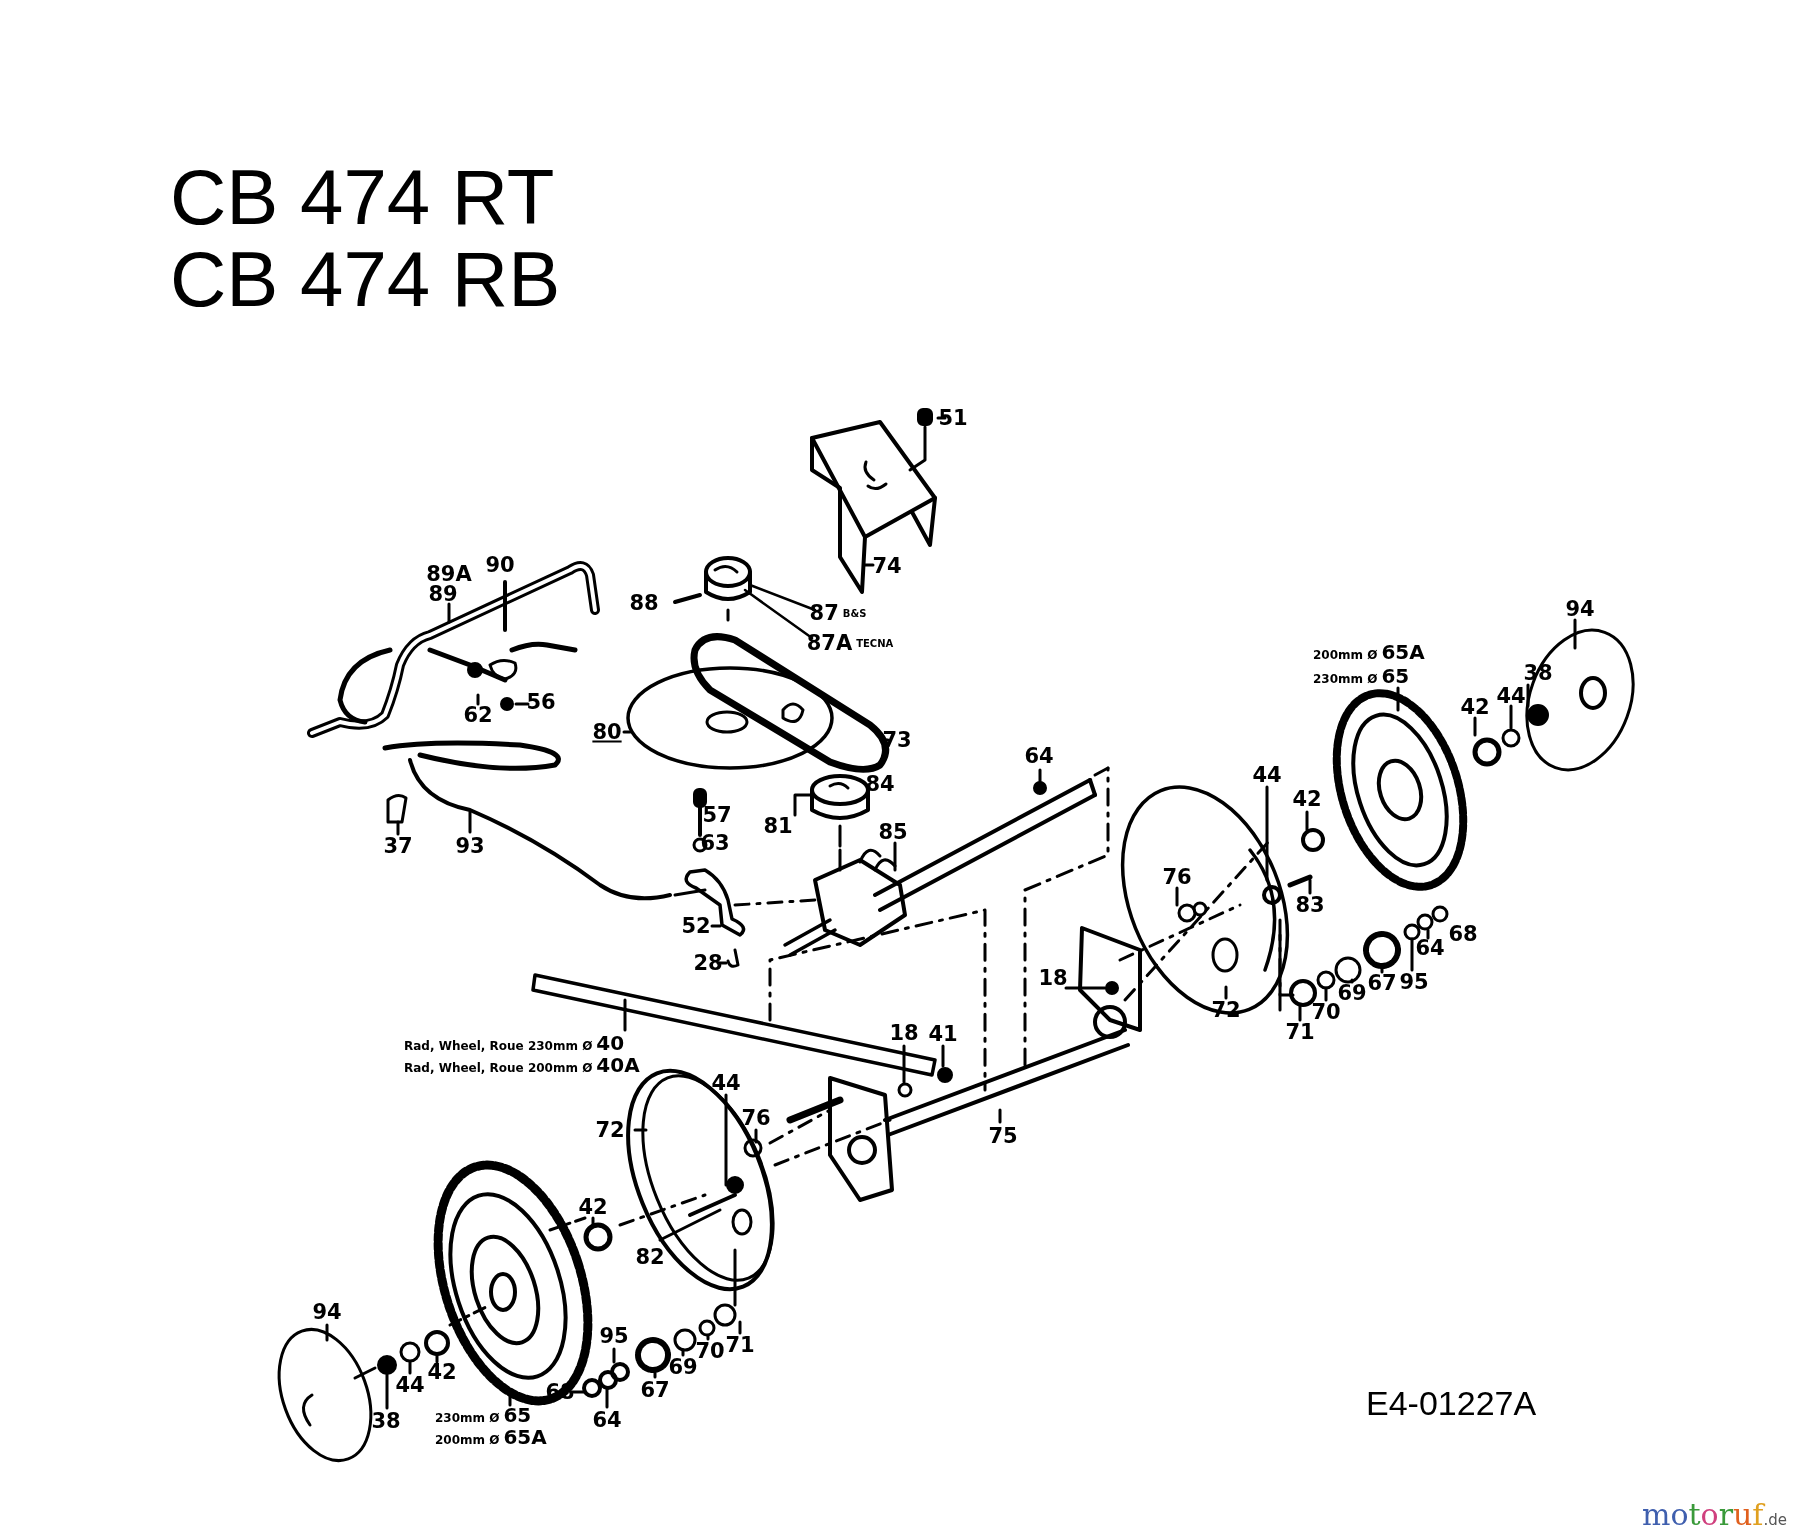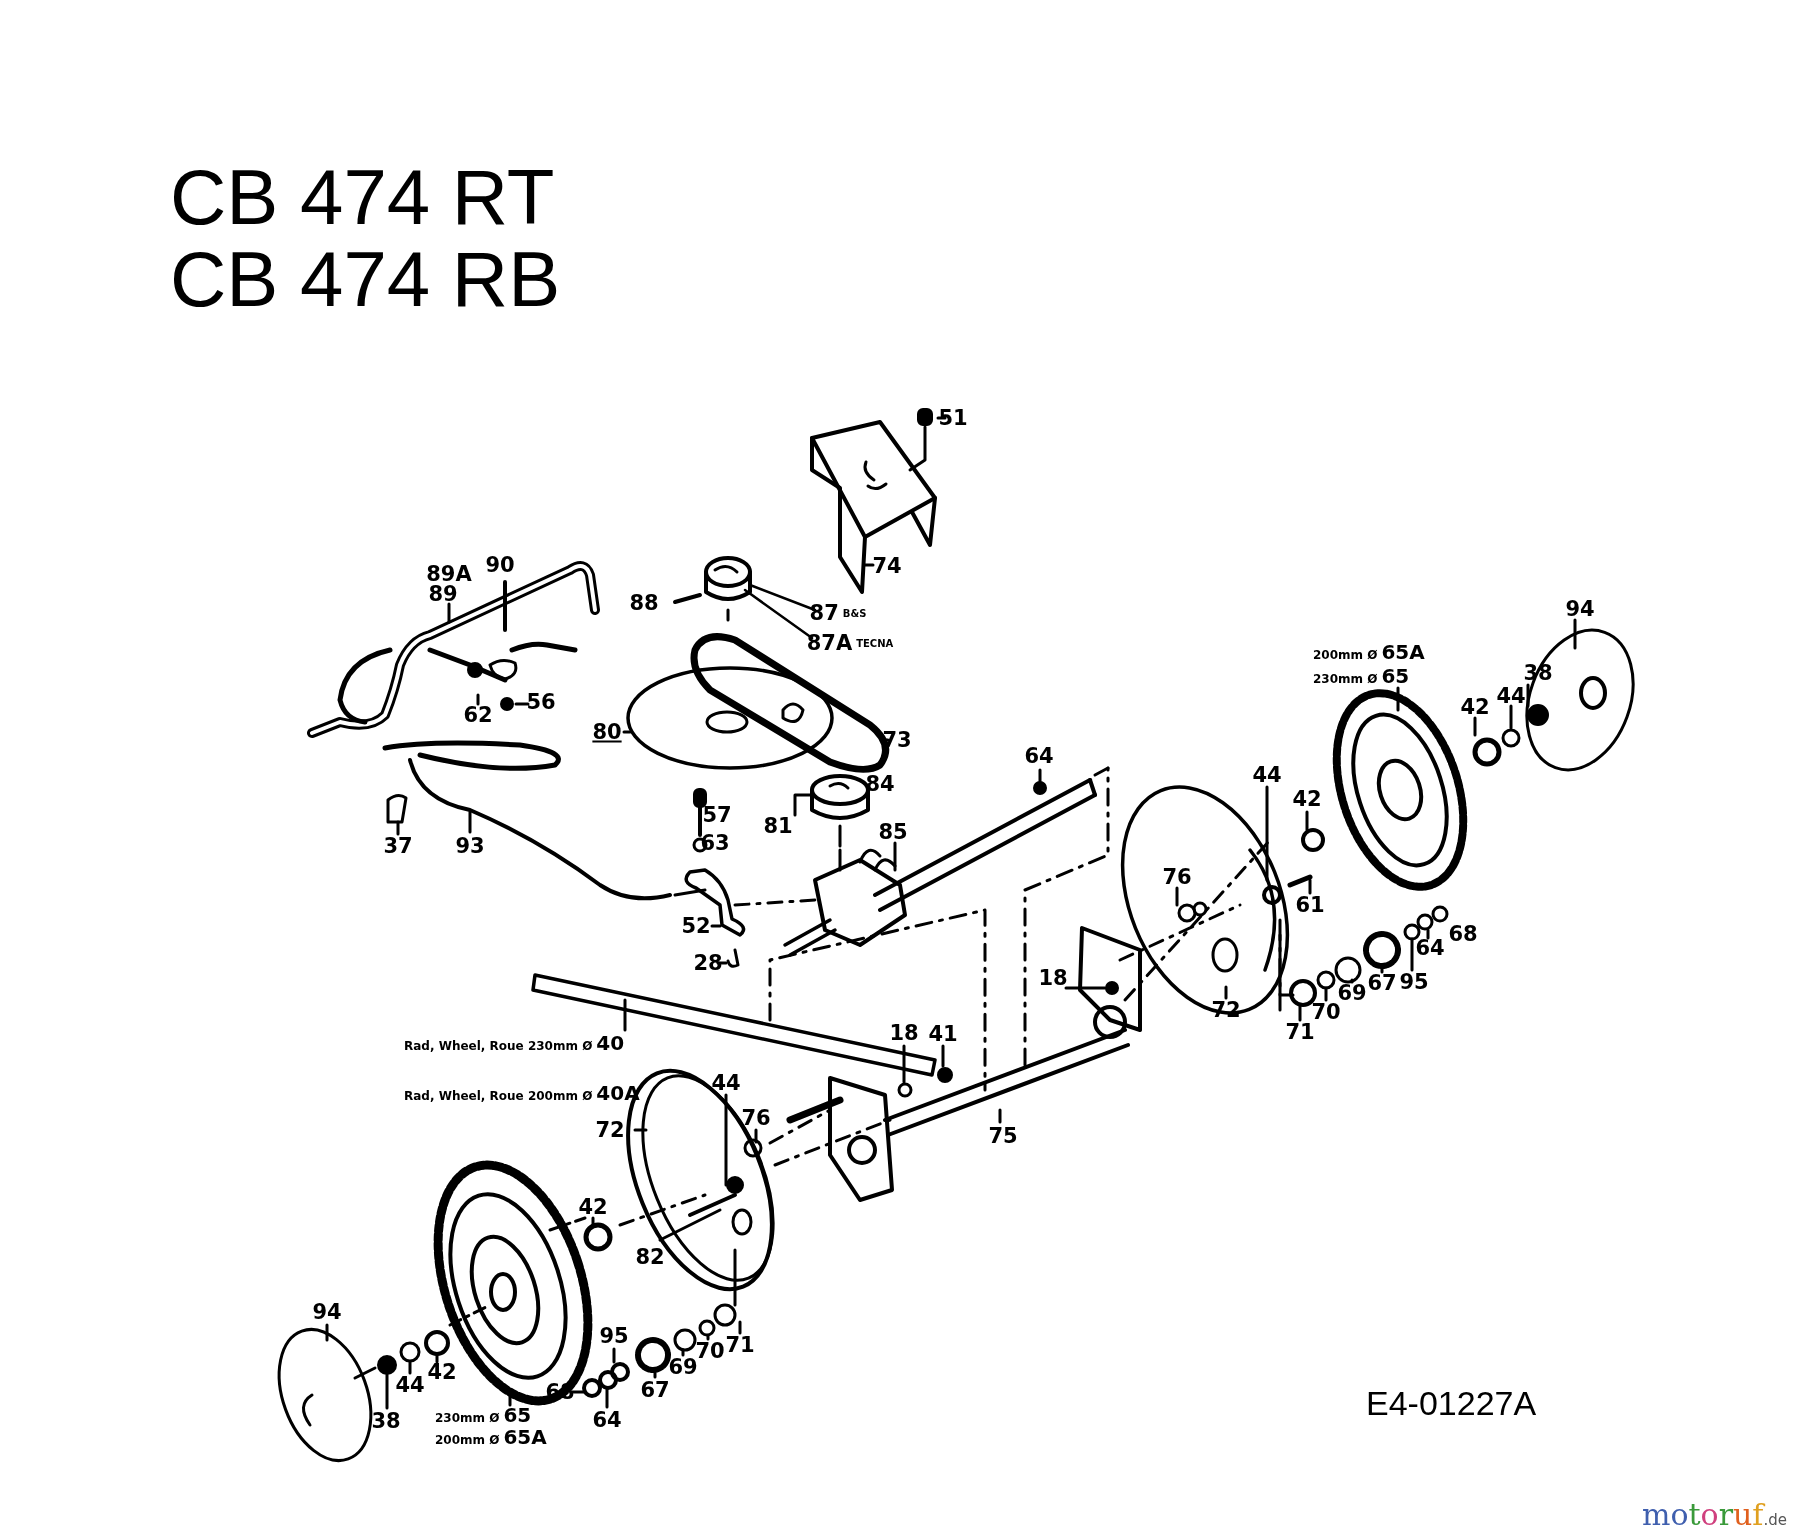--- a/index.html
+++ b/index.html
@@ -273,21 +273,21 @@
     <div class="lbl" style="left: 1039px; top: 756px;">64</div>
     <div class="lbl" style="left: 696px; top: 926px;">52</div>
     <div class="lbl" style="left: 708px; top: 963px;">28</div>
     <div class="lbl" style="left: 1053px; top: 978px;">18</div>
     <div class="lbl" style="left: 904px; top: 1033px;">18</div>
     <div class="lbl" style="left: 943px; top: 1034px;">41</div>
     <div class="lbl" style="left: 1003px; top: 1136px;">75</div>
     <div class="lbl" style="left: 1267px; top: 775px;">44</div>
     <div class="lbl" style="left: 1307px; top: 799px;">42</div>
     <div class="lbl" style="left: 1177px; top: 877px;">76</div>
-    <div class="lbl" style="left: 1310px; top: 905px;">61</div>
+    <div class="lbl" style="left: 1310px; top: 905px;">83</div>
     <div class="lbl" style="left: 1226px; top: 1010px;">72</div>
     <div class="lbl" style="left: 1300px; top: 1032px;">71</div>
     <div class="lbl" style="left: 1326px; top: 1012px;">70</div>
     <div class="lbl" style="left: 1352px; top: 993px;">69</div>
     <div class="lbl" style="left: 1382px; top: 983px;">67</div>
     <div class="lbl" style="left: 1414px; top: 982px;">95</div>
     <div class="lbl" style="left: 1430px; top: 948px;">64</div>
     <div class="lbl" style="left: 1463px; top: 934px;">68</div>
     <div class="lbl" style="left: 1475px; top: 707px;">42</div>
     <div class="lbl" style="left: 1511px; top: 696px;">44</div>
@@ -307,21 +307,21 @@
     <div class="lbl" style="left: 614px; top: 1336px;">95</div>
     <div class="lbl" style="left: 655px; top: 1390px;">67</div>
     <div class="lbl" style="left: 683px; top: 1367px;">69</div>
     <div class="lbl" style="left: 710px; top: 1351px;">70</div>
     <div class="lbl" style="left: 740px; top: 1345px;">71</div>
   </div>
 
 <div class="note" style="left:404px; top:1033px;">
   <span>Rad, Wheel, Roue 230mm Ø</span><span class="num">40</span>
 </div>
-<div class="note" style="left:404px; top:1055px;margin-top:28px;">
+<div class="note" style="left:404px; top:1055px;">
   <span>Rad, Wheel, Roue 200mm Ø</span><span class="num">40A</span>
 </div>
 <div class="note" style="left:1313px; top:642px;">
   <span>200mm Ø</span><span class="num">65A</span>
 </div>
 <div class="note" style="left:1313px; top:666px;">
   <span>230mm Ø</span><span class="num">65</span>
 </div>
 <div class="note" style="left:435px; top:1405px;">
   <span>230mm Ø</span><span class="num">65</span>

